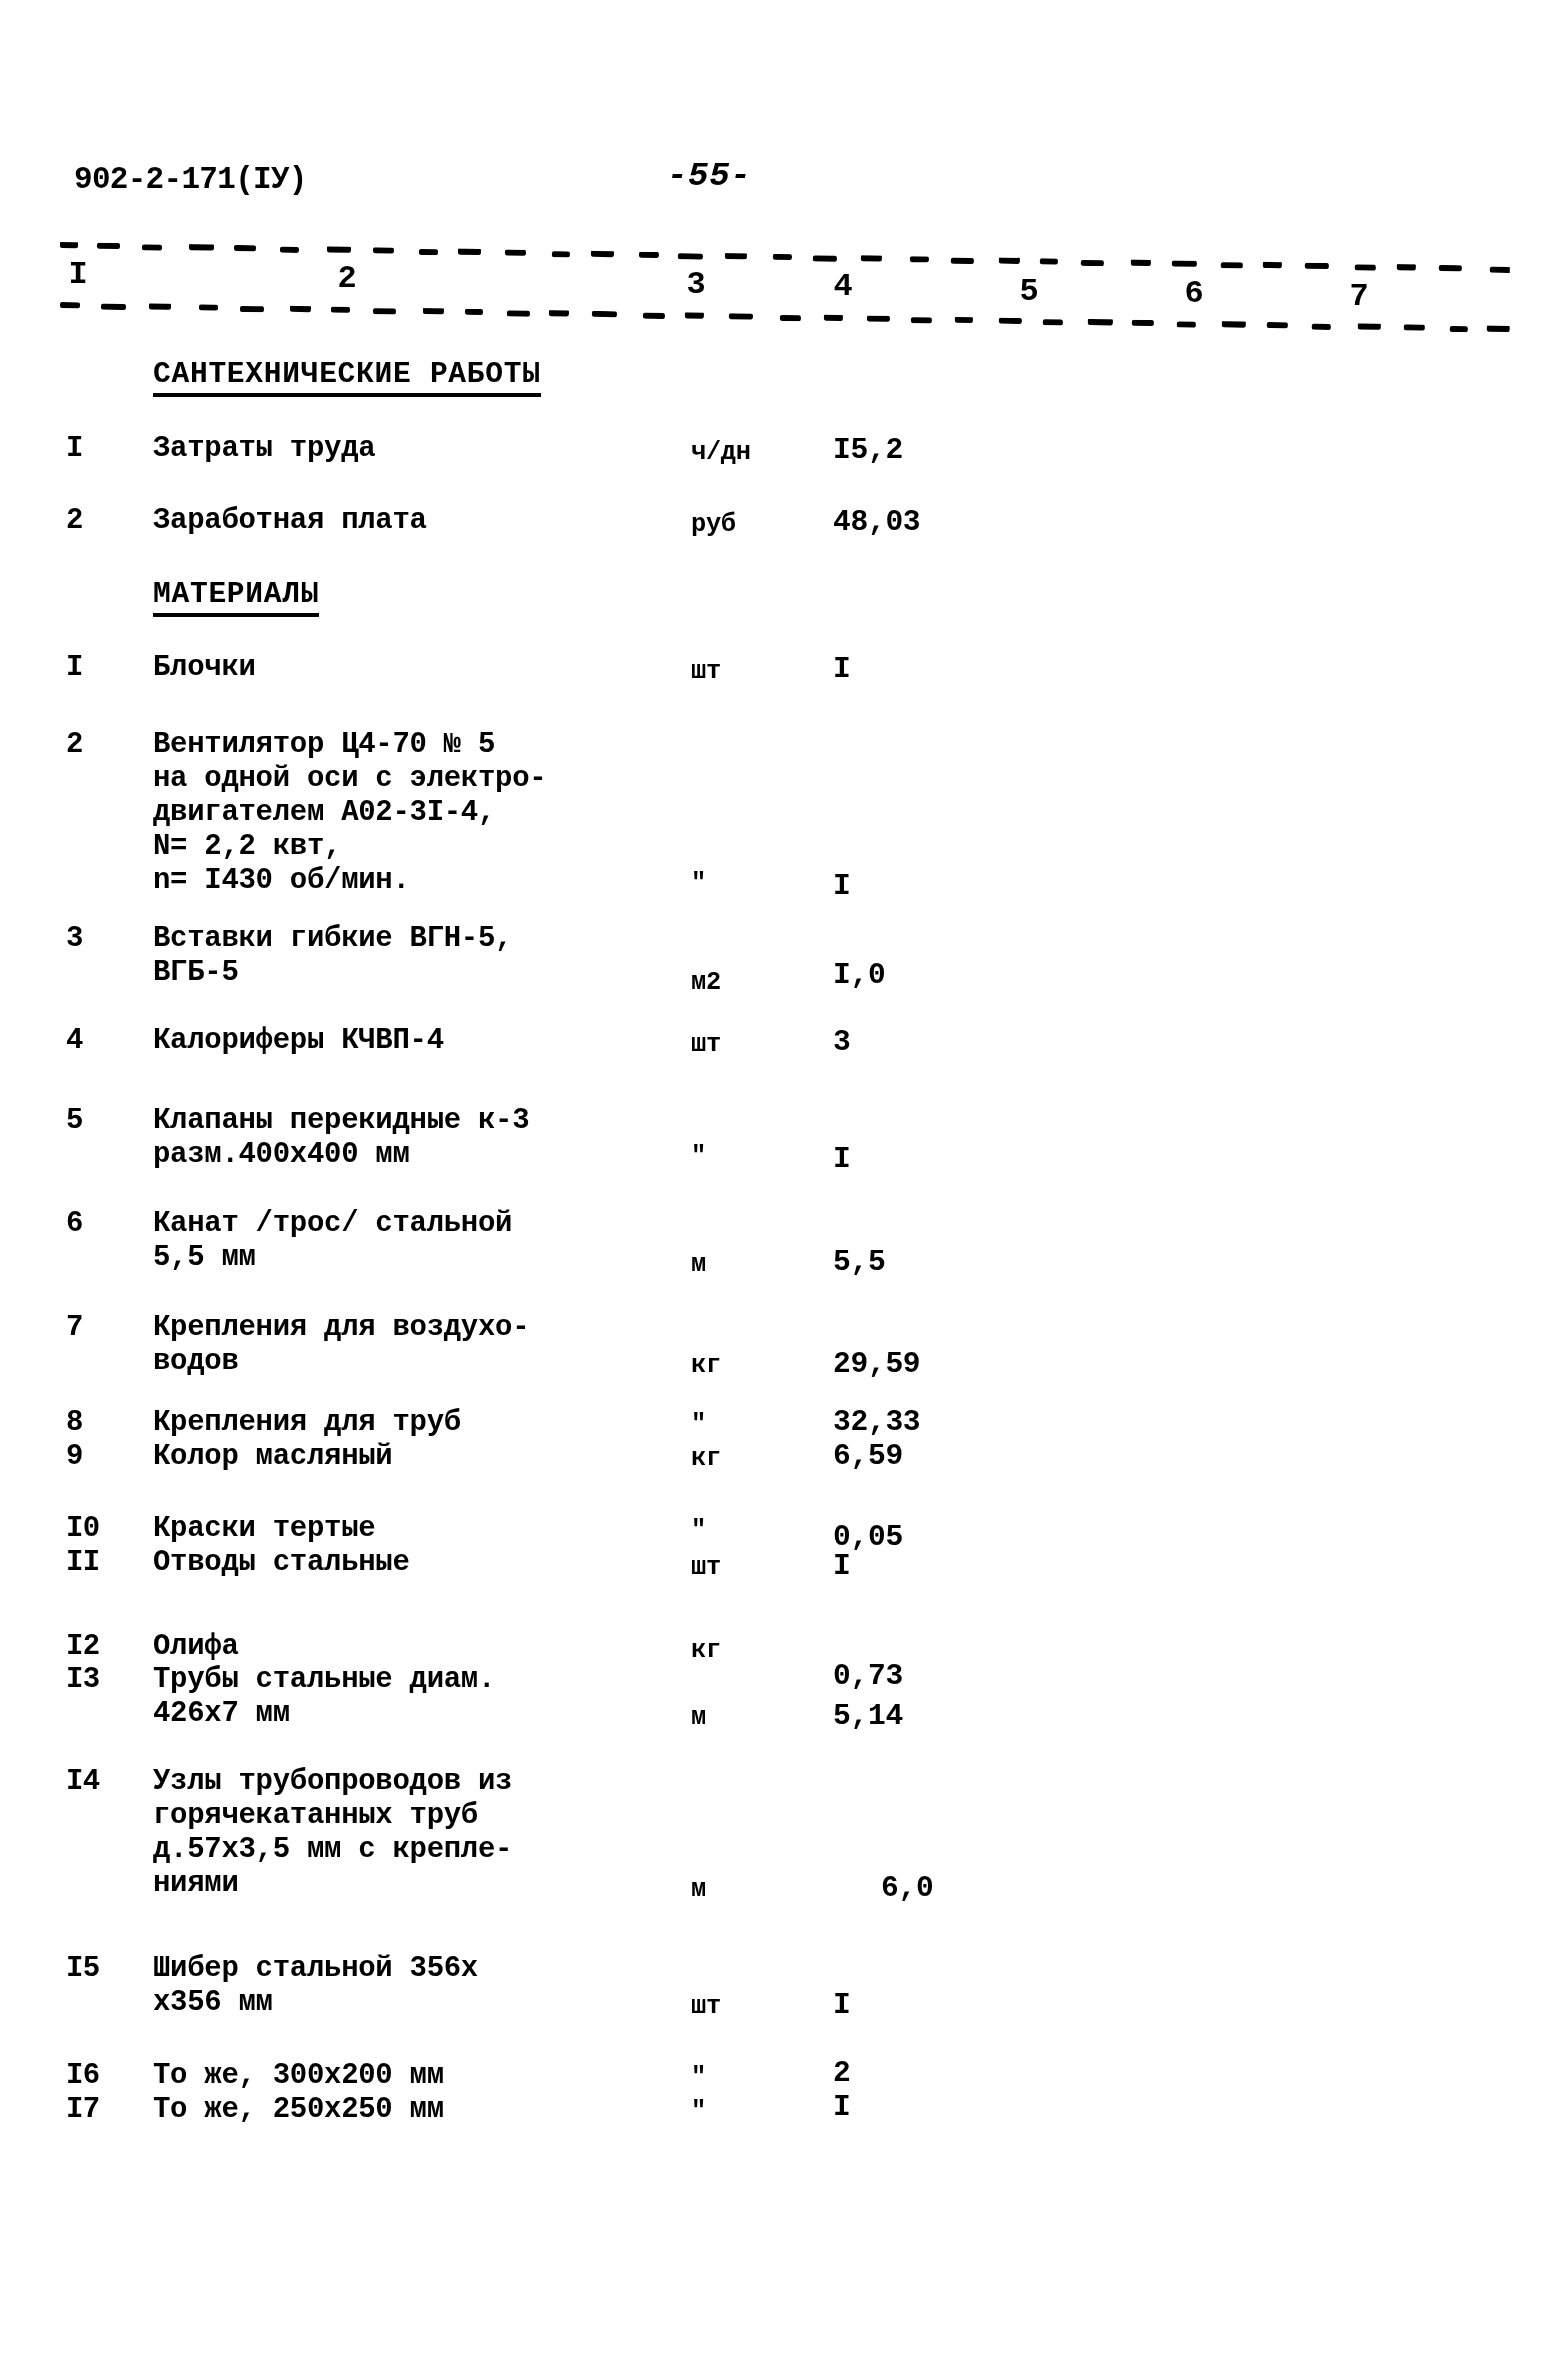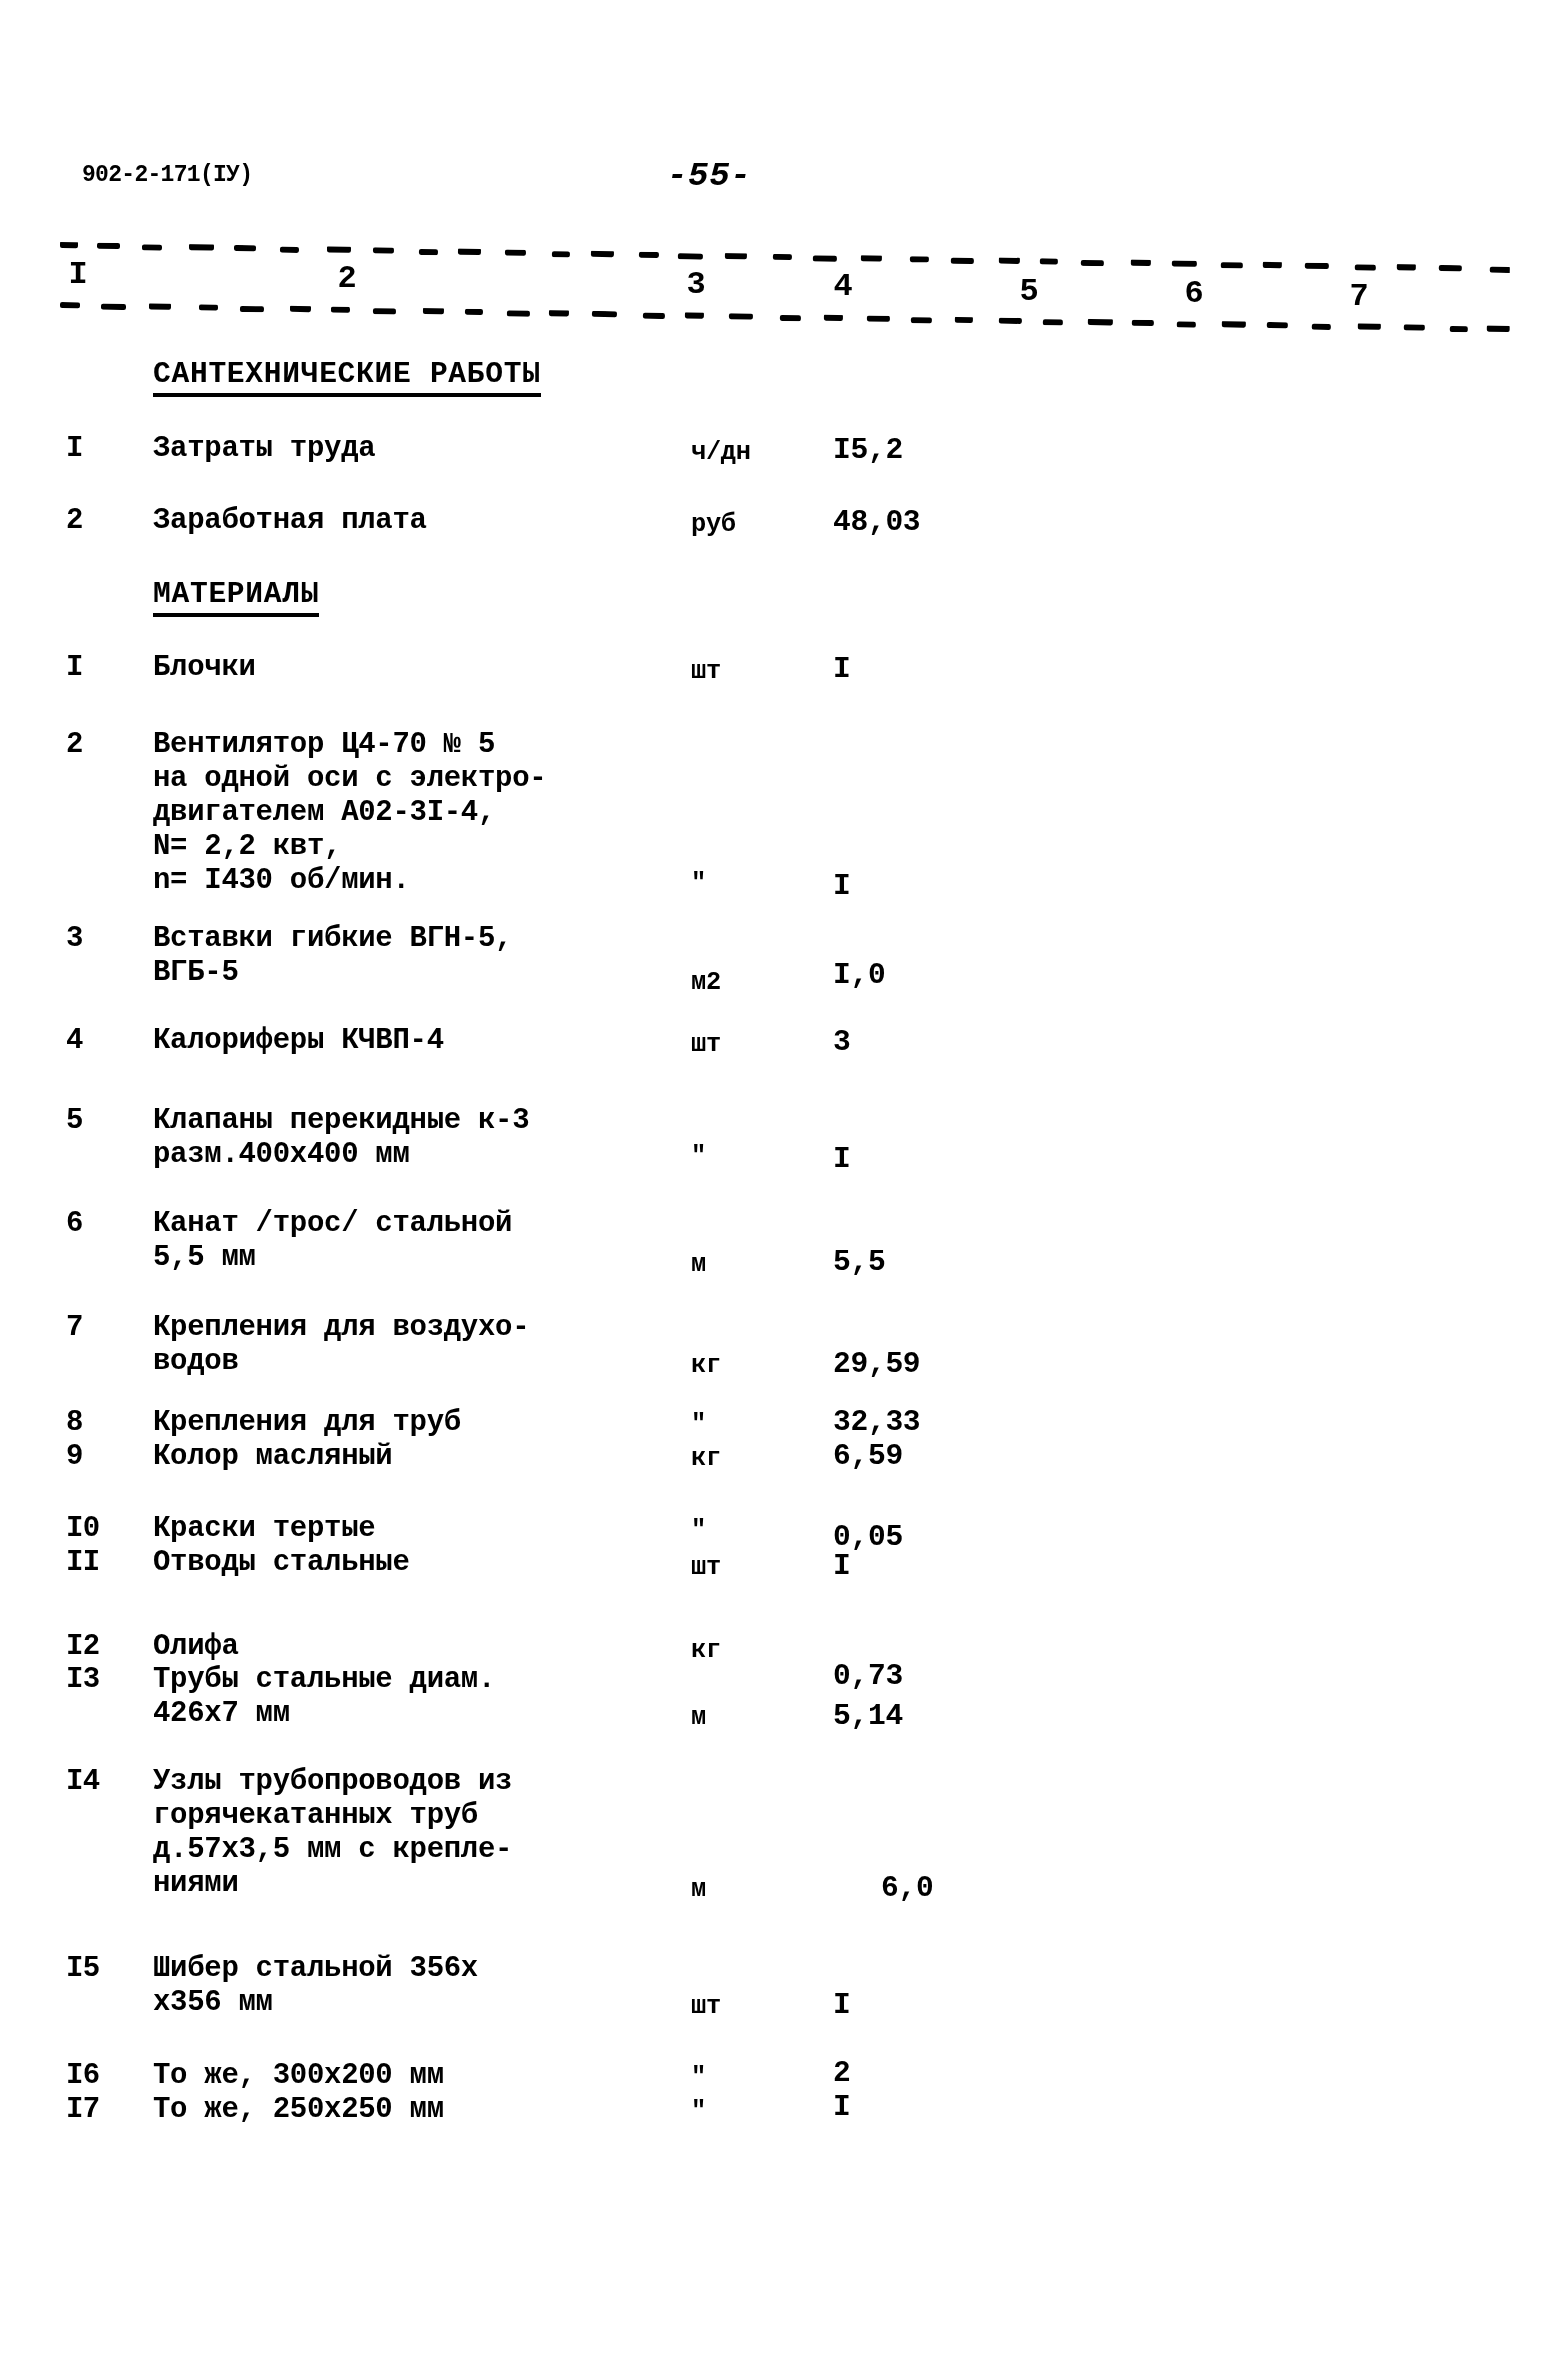--- a/index.html
+++ b/index.html
@@ -19,25 +19,24 @@
   
   #page-header {
     position: absolute;
     left: 0; top: 162px;
     width: 1566px;
     height: 48px;
   }
   #doc-code {
     position: absolute;
     left: 74px; top: 0;
-    font-size: 23px;
+    font-size: 31px;
     font-weight: 700;
     letter-spacing: -0.7px;
     white-space: nowrap;
-    margin-left: 8px;
   }
   #page-number {
     position: absolute;
     left: 667px; top: -5.5px;
     font-size: 34px;
     font-weight: 700;
     font-style: italic;
     letter-spacing: 0.7px;
     white-space: nowrap;
   }

